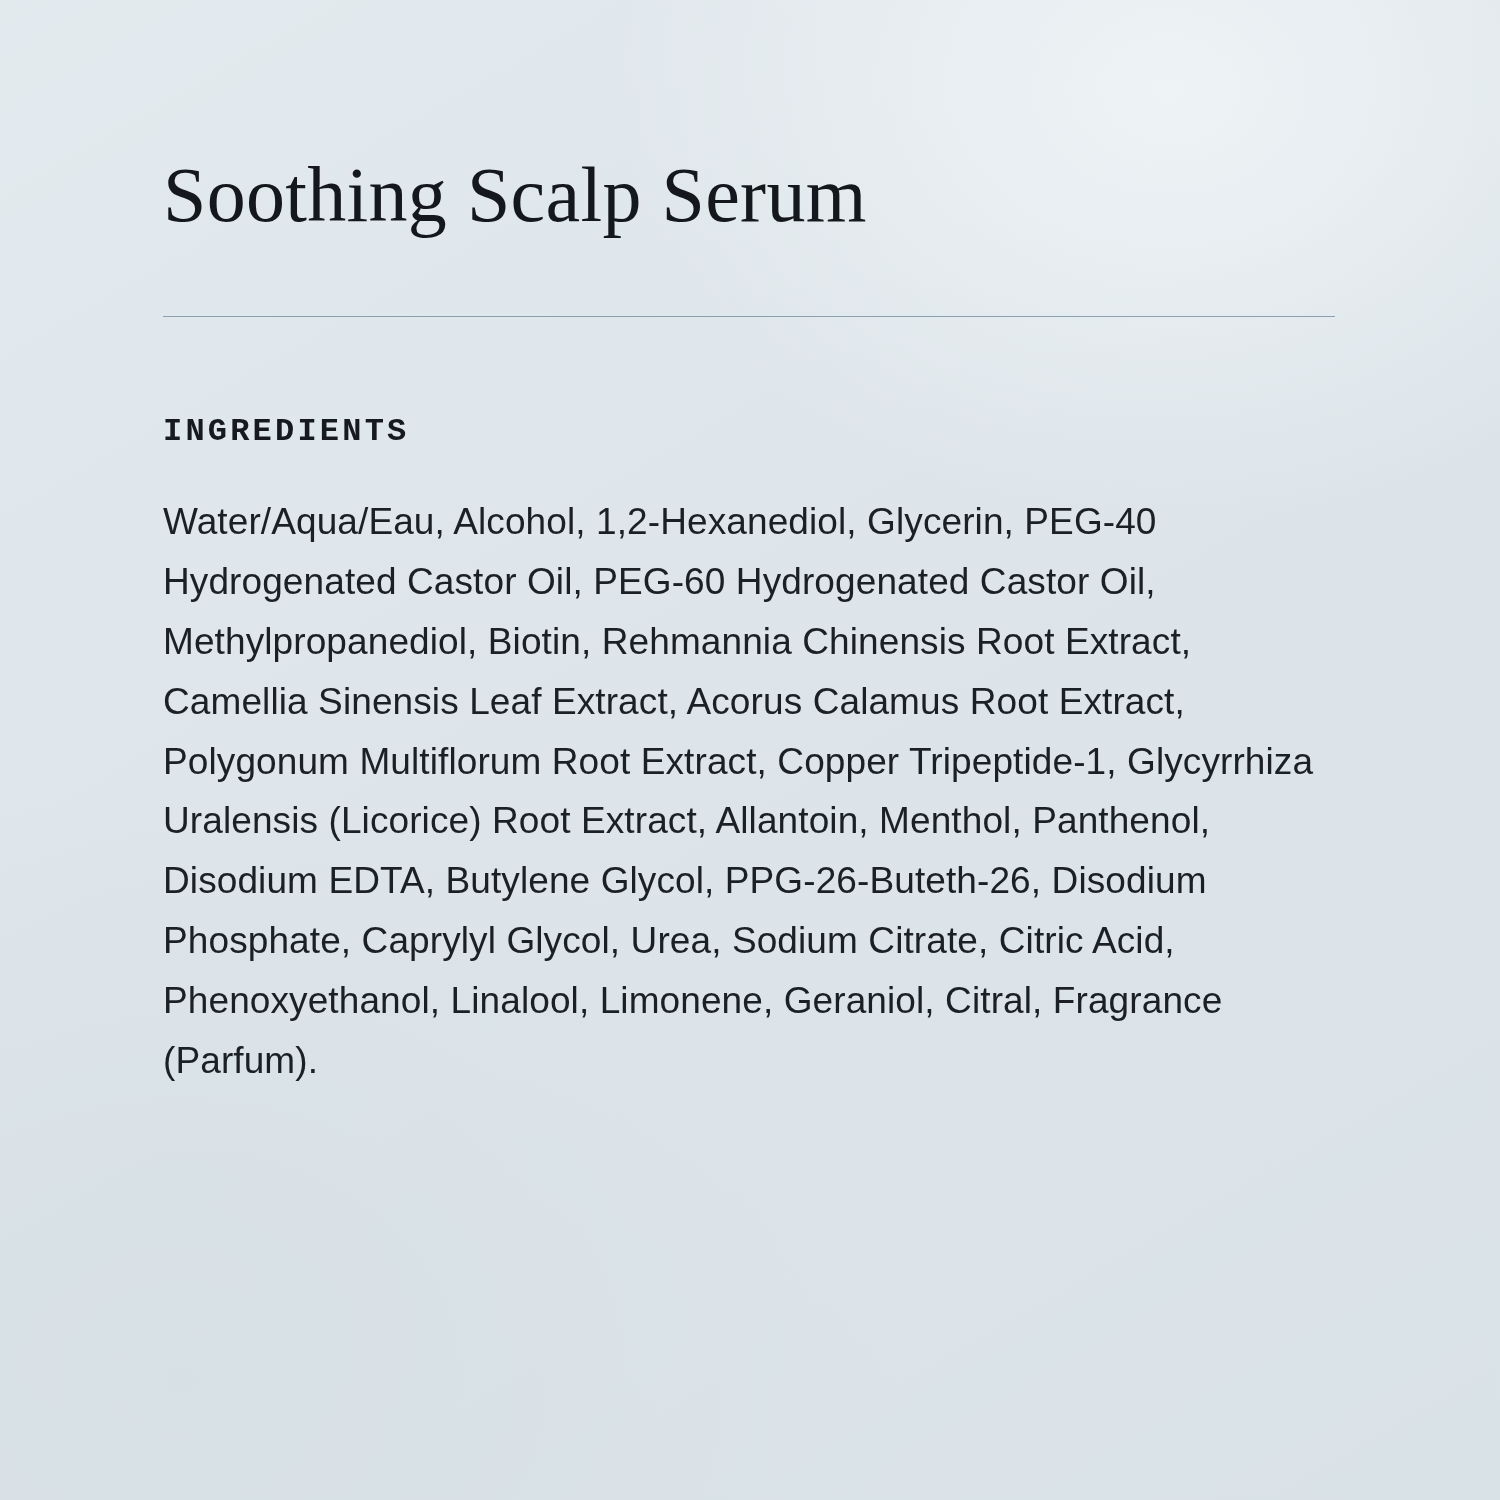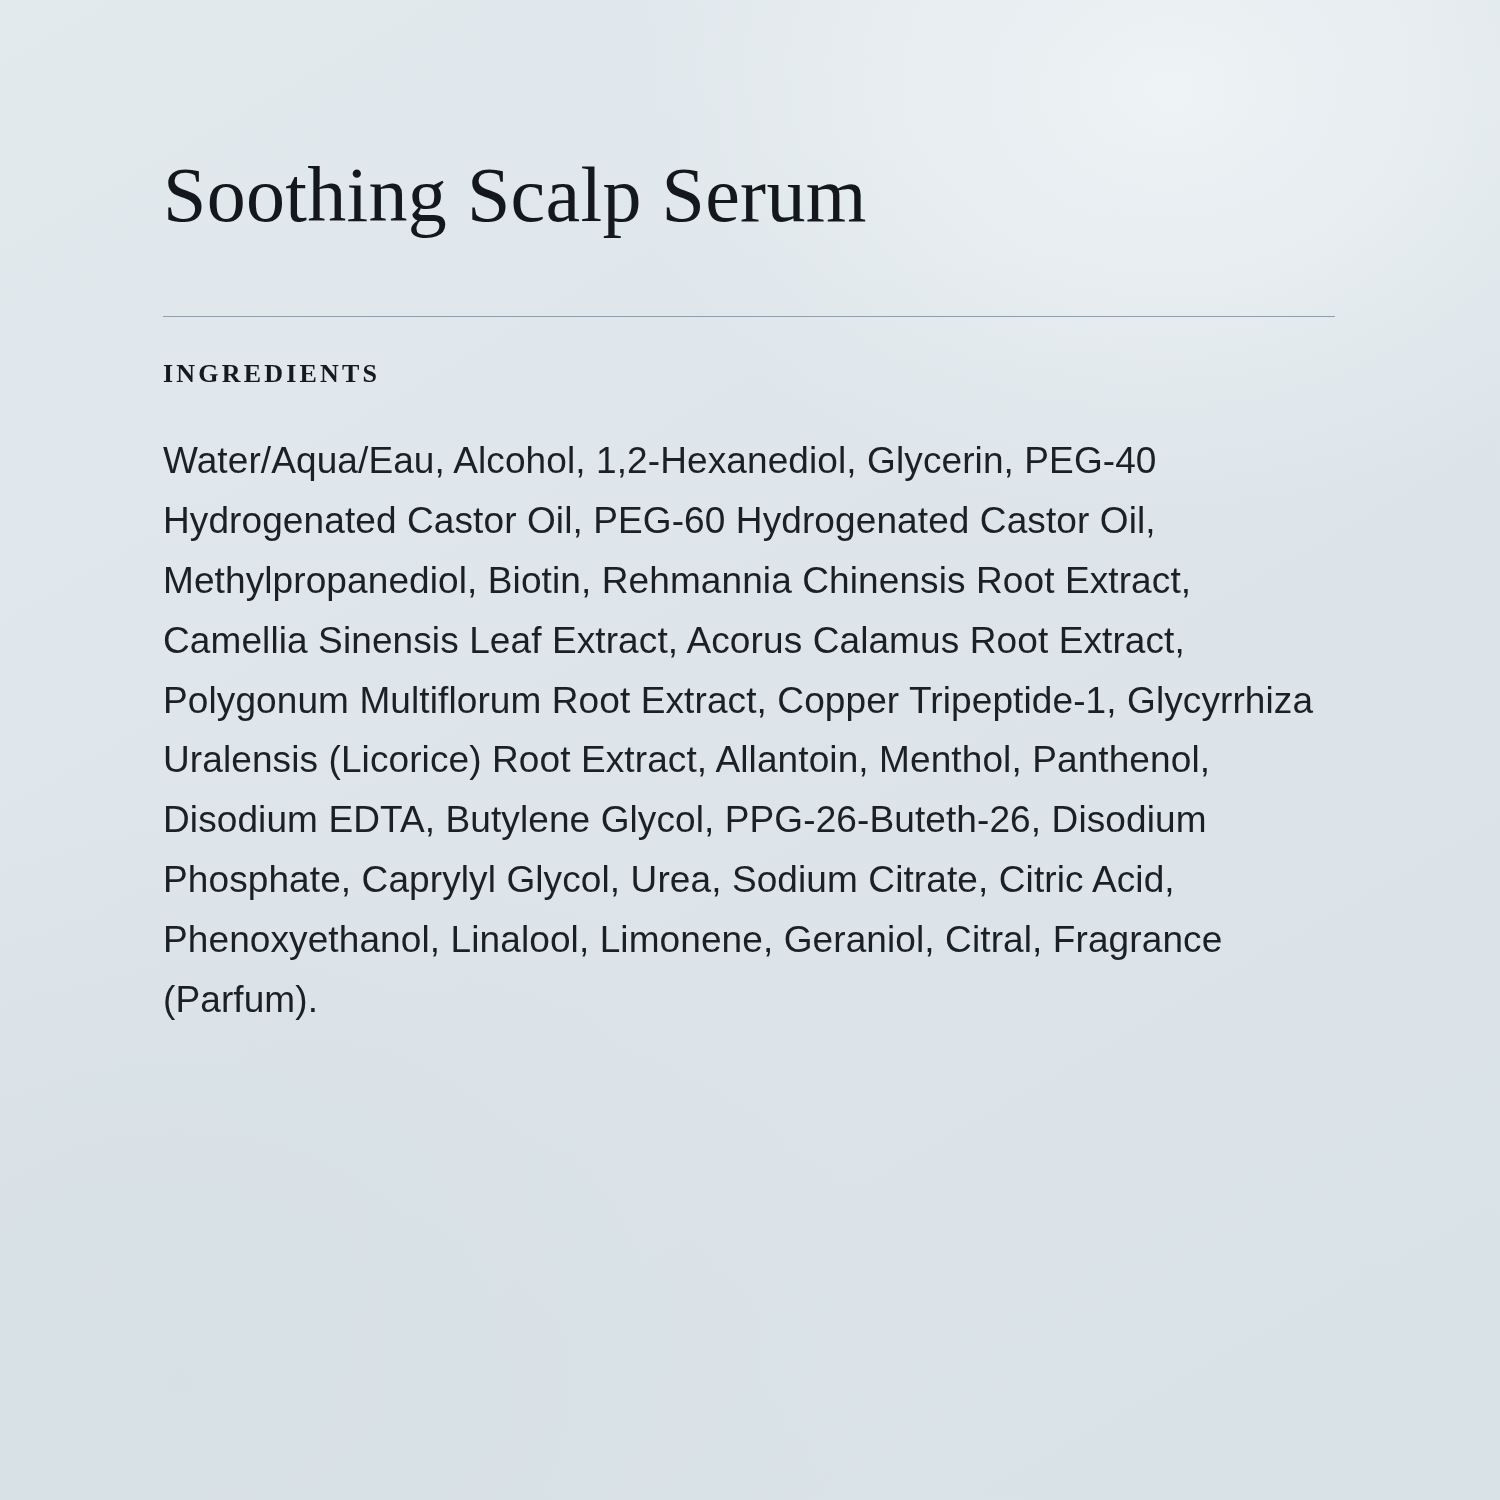--- a/index.html
+++ b/index.html
@@ -45,23 +45,23 @@
 
   .divider {
     margin-top: 78px;
     height: 1px;
     width: 100%;
     background: #7d93a3;
     opacity: 0.85;
   }
 
   .section-label {
-    margin-top: 42px;
-    font-family: Liberation Serif, serif;
-    font-size: 26px;
+    margin-top: 96px;
+    font-family: Liberation Mono, monospace;
+    font-size: 32px;
     font-weight: 700;
     letter-spacing: 3.2px;
     color: #16191d;
   }
 
   .ingredients-text {
     margin-top: 42px;
     font-family: Liberation Sans, sans-serif;
     font-size: 37px;
     line-height: 1.62;

